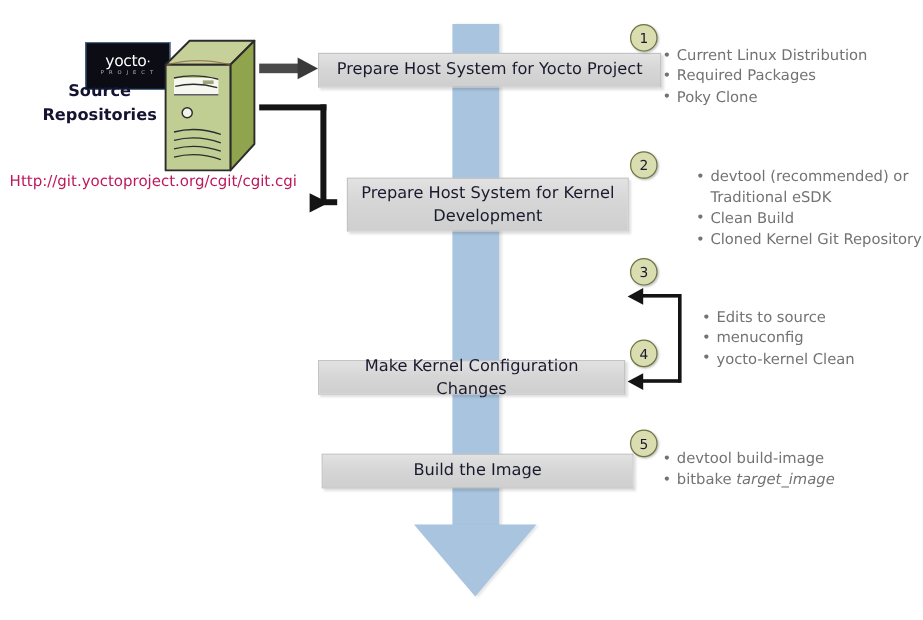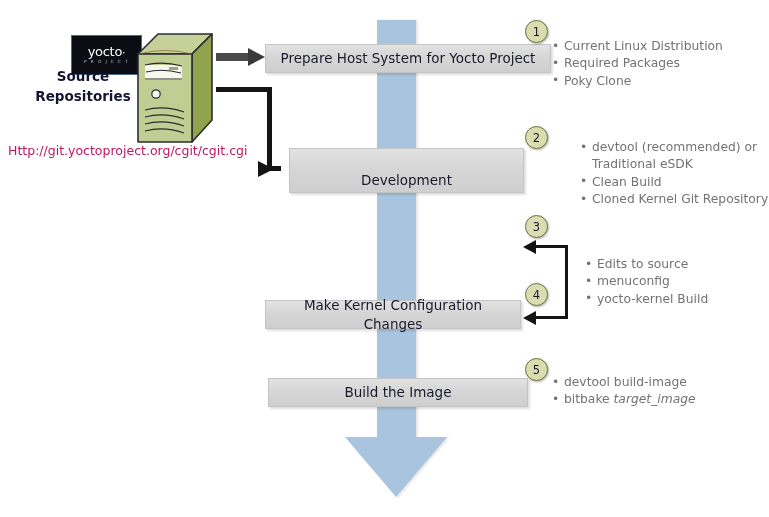--- a/index.html
+++ b/index.html
@@ -274,21 +274,21 @@
 
   <div class="conn c2-h1"></div>
   <div class="conn c2-v"></div>
   <div class="conn c2-h2"></div>
   <div class="c2-head"></div>
 
   <div class="box box-1">Prepare Host System for Yocto Project</div>
 
   <div class="box box-2">
     <span>
-      <br>
+      <span>Prepare Host System for Kernel</span><br>
       <span>Development</span>
     </span>
   </div>
 
   <div class="box box-4">Make Kernel Configuration Changes</div>
   <div class="box box-5">Build the Image</div>
 
   <div class="conn c34-v"></div>
   <div class="conn c34-h3"></div>
   <div class="conn c34-h4"></div>
@@ -317,21 +317,21 @@
       </li>
       <li>Clean Build</li>
       <li>Cloned Kernel Git Repository</li>
     </ul>
   </div>
 
   <div class="bullets list-3">
     <ul>
       <li>Edits to source</li>
       <li>menuconfig</li>
-      <li>yocto-kernel Build</li>
+      <li>yocto-kernel Clean</li>
     </ul>
   </div>
 
   <div class="bullets list-5">
     <ul>
       <li>devtool build-image</li>
       <li><span>bitbake </span><span class="ital">target_image</span></li>
     </ul>
   </div>
 

